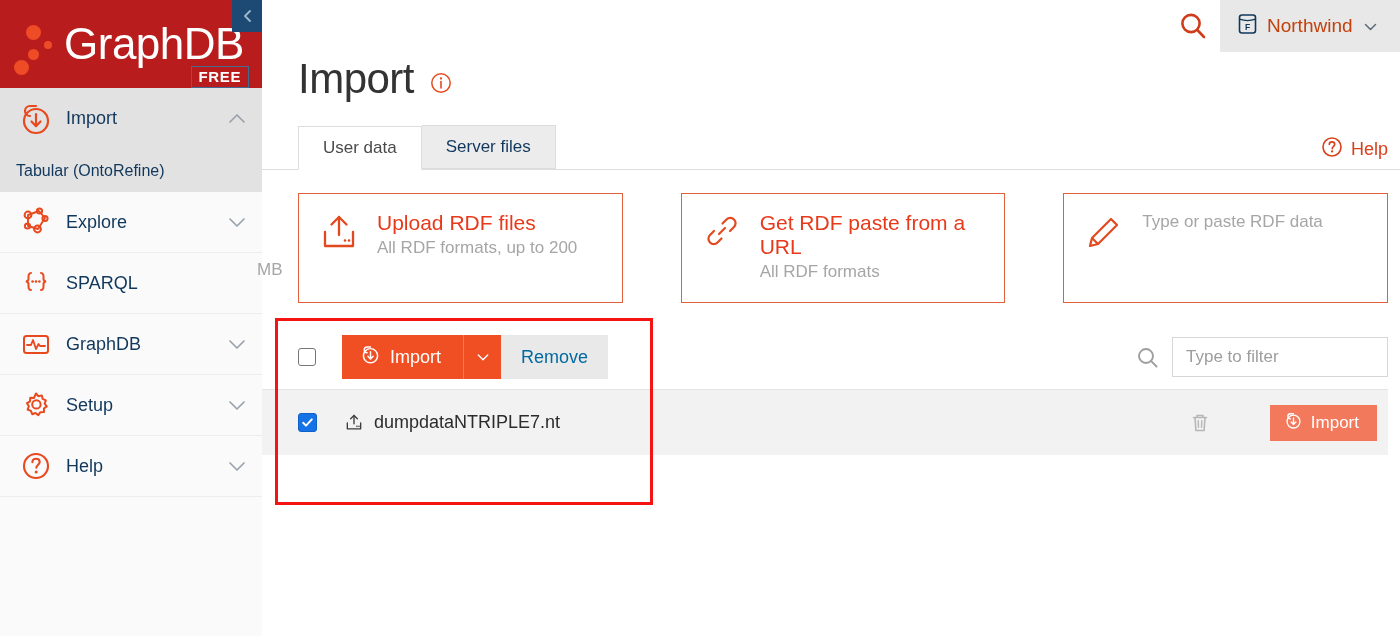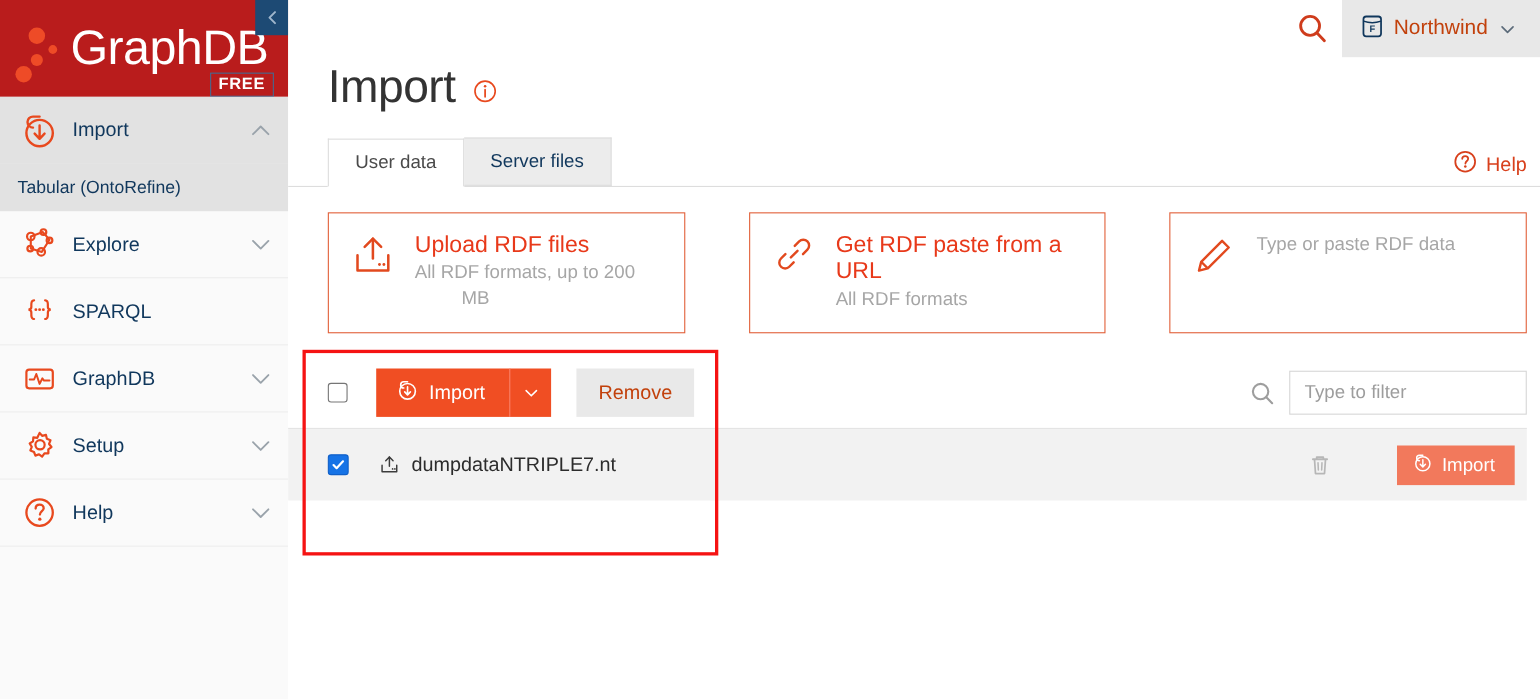--- a/index.html
+++ b/index.html
@@ -227,21 +227,21 @@
     line-height: 1.15;
     margin-bottom: 2px;
   }
   .card-sub {
     color: #a6a6a6;
     font-size: 17px;
     line-height: 1.3;
   }
   .card.upload .card-sub { margin-left: 0; }
   .card.upload .card-texts { margin-left: 0; }
-  .card.upload .wrapfix { display: block; margin-left: -60px; text-align: center; }
+  .card.upload .wrapfix { display: block; margin-left: -60px; }
 
   
   .toolbar {
     margin-top: 26px;
     padding-left: 36px;
     padding-right: 12px;
     display: flex;
     align-items: center;
     height: 56px;
   }
@@ -268,27 +268,27 @@
   .btn-import-caret {
     background: #f04e23;
     border: none;
     border-left: 1px solid #f9775a;
     width: 38px; height: 44px;
     display: flex; align-items: center; justify-content: center;
     cursor: pointer;
     color: #ffffff;
   }
   .btn-remove {
-    margin-left: 23px;
+    margin-left: 0;
     background: #e9e9e9;
     border: none;
     height: 44px;
     padding: 0 20px;
     font-size: 18px;
-    color: #c2410c;
+    color: #0369a1;
     font-family: inherit;
     cursor: pointer;
   }
   .filter-wrap {
     margin-left: auto;
     display: flex; align-items: center; gap: 12px;
   }
   .filter-search-icon { color: #9e9e9e; display: flex; }
   .filter-input {
     width: 216px;

